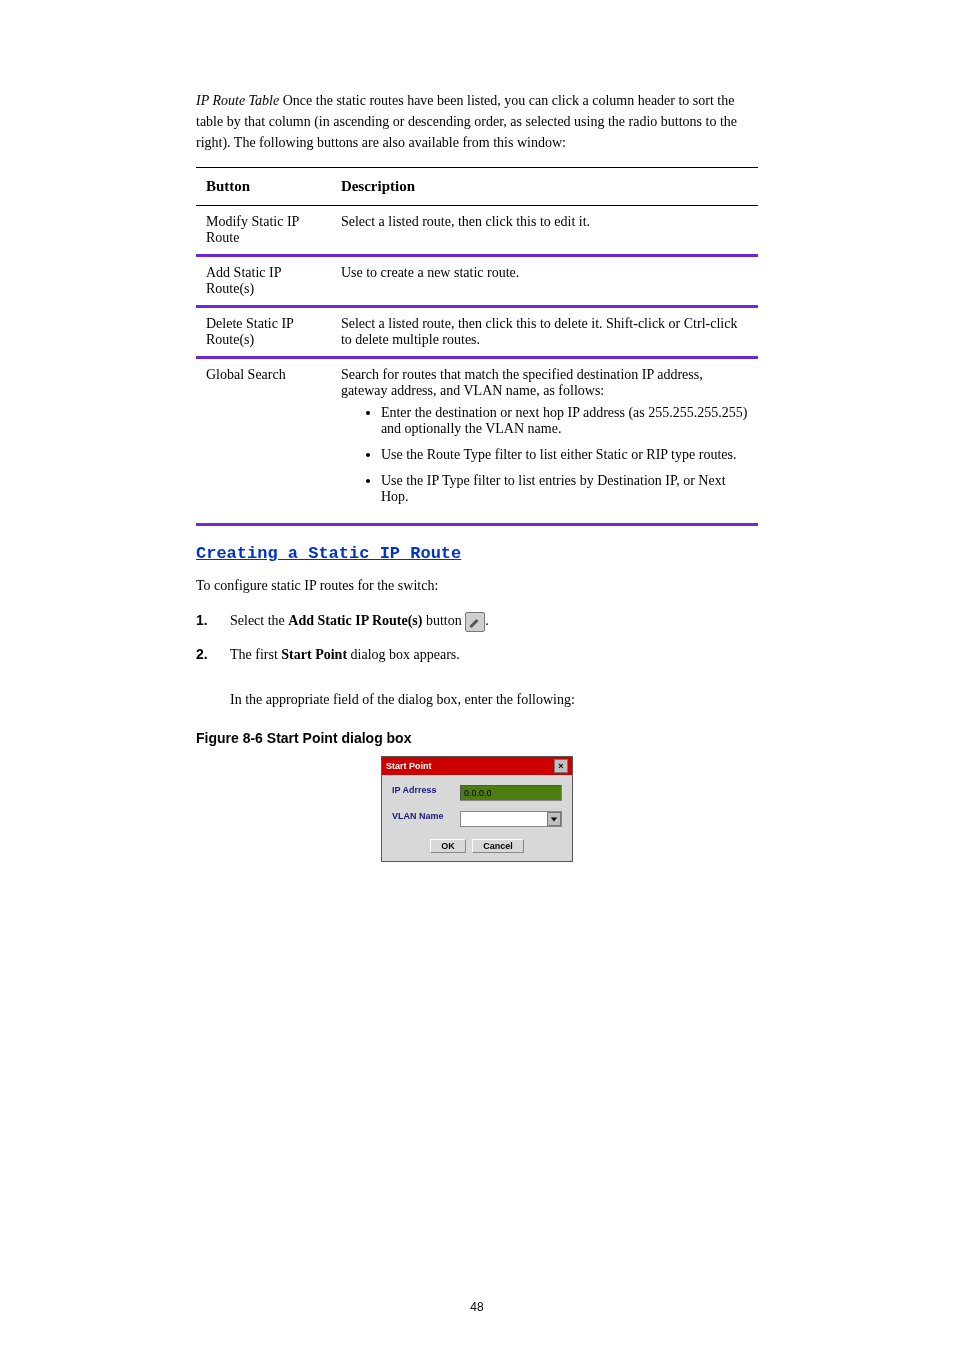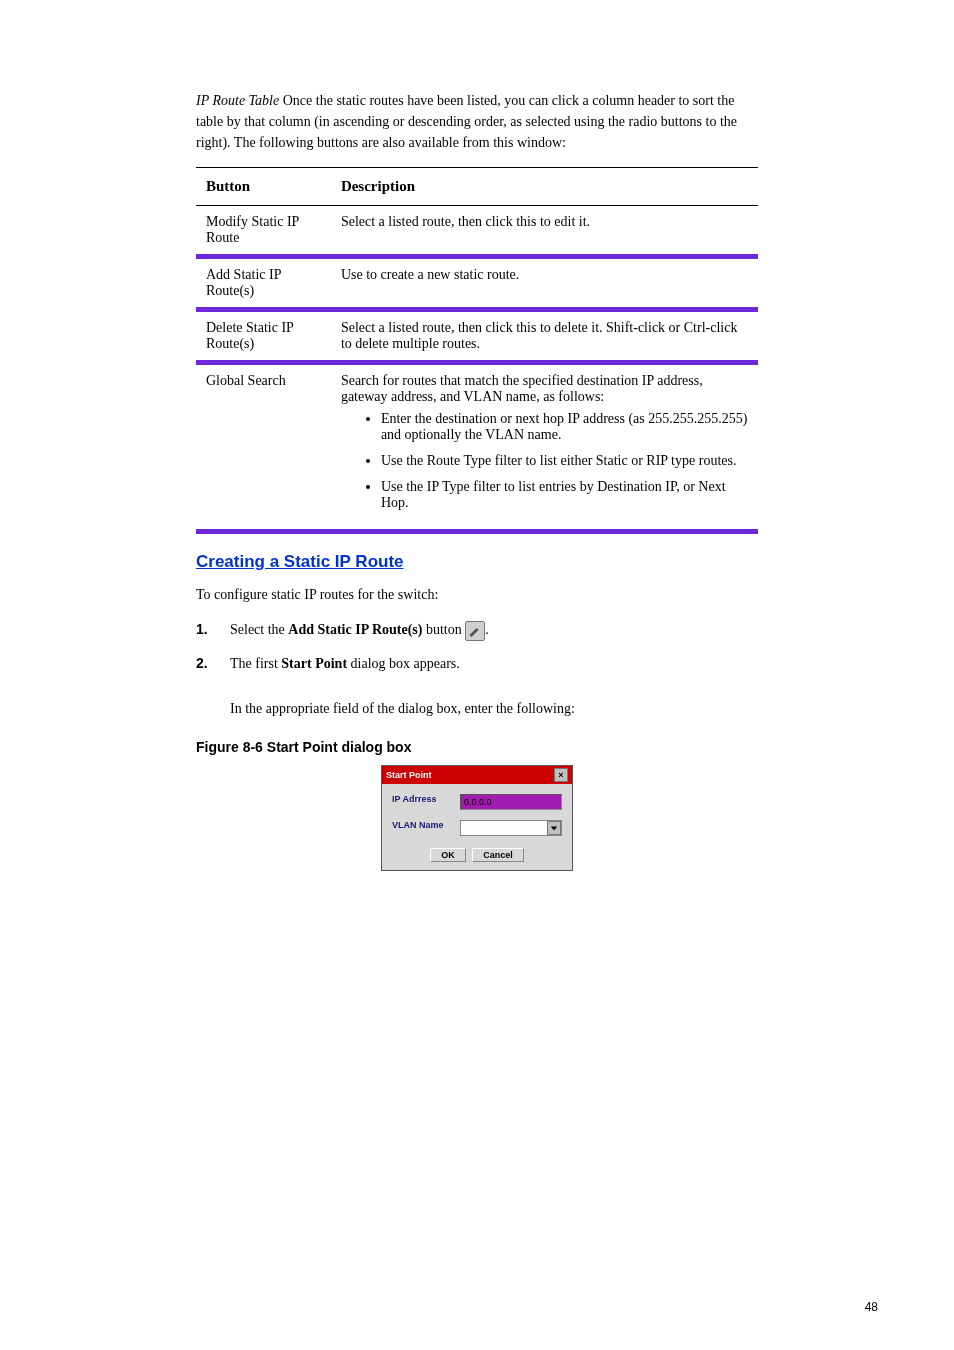--- a/index.html
+++ b/index.html
@@ -1,47 +1,47 @@
 <!DOCTYPE html>
 <html><head>
 <meta charset="utf-8">
 <style>
   html,body{margin:0;padding:0;background:#fff;font-family:"Times New Roman",serif;color:#000}
   .page{width:802px;min-height:1350px;margin:0 auto;padding:90px 120px 60px 120px;box-sizing:border-box;position:relative}
   .italic{font-style:italic}
   p{font-size:14px;line-height:1.5;margin:0 0 14px 0}
-  h2{font-family:Liberation Sans, sans-serif;font-size:17px;margin:14px 0 12px 0;font-weight:bold}
+  h2{font-family:Liberation Mono, monospace;font-size:17px;margin:14px 0 12px 0;font-weight:bold}
   h3{font-family:Arial,sans-serif;font-size:14px;margin:20px 0 10px 0;font-weight:bold}
   .tbl{width:100%;border-collapse:collapse;font-size:14px;margin:6px 0 18px 0}
-  .tbl td{border-top:1px solid #000;border-bottom:5px solid #6d28d9;padding:8px 10px;vertical-align:top}
+  .tbl td{border-top:1px solid #000;border-bottom:3px solid #6d28d9;padding:8px 10px;vertical-align:top}
   .tbl th{border-top:1px solid #000;border-bottom:1px solid #000;padding:10px;text-align:left;font-weight:bold;font-size:15px}
   .tbl .col1{width:24%}
   .tbl ul{margin:6px 0 4px 40px;padding:0}
   .tbl li{margin:4px 0 10px 0}
   .link{color:#0033cc;text-decoration:underline}
   .steplist{list-style:none;padding:0;margin:0;font-size:14px;line-height:1.5}
   .steplist>li{display:flex;margin-bottom:12px}
   .stepnum{font-family:Arial,sans-serif;font-weight:bold;width:34px;flex:0 0 34px}
   .stepbody{flex:1}
   .stepbody .sub{margin-top:24px}
   .icon-modify{display:inline-block;width:18px;height:18px;background:#cfcfcf;border:1px solid #777;vertical-align:middle;position:relative;border-radius:2px}
   .icon-modify::before{content:"";position:absolute;left:3px;top:9px;width:10px;height:0;border-top:3px solid #555;transform:rotate(-45deg)}
   .dialog{width:190px;margin:4px auto 0 auto;font-family:Tahoma,Arial,sans-serif;font-size:9px;border:1px solid #555;background:#d8d8d8}
   .dlg-title{background:#cc0000;color:#fff;font-weight:bold;padding:2px 4px;display:flex;align-items:center;justify-content:space-between}
   .dlg-close{background:#c0c0c0;color:#000;font-weight:bold;width:12px;height:12px;display:flex;align-items:center;justify-content:center;font-size:9px;border:1px solid #777}
   .dlg-body{padding:10px 10px 8px 10px}
   .dlg-row{display:flex;align-items:flex-start;margin-bottom:10px}
   .dlg-label{width:68px;font-weight:bold;color:#1a1a7a;font-size:9px}
-  .dlg-input{flex:1;height:14px;background:#a21caf;border:1px solid #888;border-top-color:#555;border-left-color:#555;padding:0 3px;font-size:9px;line-height:14px}
+  .dlg-input{flex:1;height:14px;background:#4d7c0f;border:1px solid #888;border-top-color:#555;border-left-color:#555;padding:0 3px;font-size:9px;line-height:14px}
   .dlg-select{flex:1;height:14px;background:#fff;border:1px solid #888;display:flex;align-items:center;justify-content:flex-end}
   .dlg-select-btn{width:12px;height:12px;background:#c0c0c0;border:1px solid #777;display:flex;align-items:center;justify-content:center}
   .dlg-select-btn svg{width:8px;height:8px}
   .dlg-btns{text-align:center;padding-top:2px}
   .dlg-btn{display:inline-block;background:#d8d8d8;border:1px solid #888;border-top-color:#fff;border-left-color:#fff;padding:1px 10px;font-size:9px;font-weight:bold;margin:0 2px}
-  .pagenum{position:absolute;bottom:36px;left:0;right:0;text-align:right;font-family:Arial,sans-serif;font-size:12px}
+  .pagenum{position:absolute;bottom:36px;left:0;right:0;text-align:center;font-family:Arial,sans-serif;font-size:12px}
 </style>
 </head>
 <body>
 
 <div class="page">
 
   <p>
     <span class="italic">IP Route Table</span>
     <span>Once the static routes have been listed, you can click a column header to sort the table by that column (in ascending or descending order, as selected using the radio buttons to the right). The following buttons are also available from this window:</span>
   </p>

